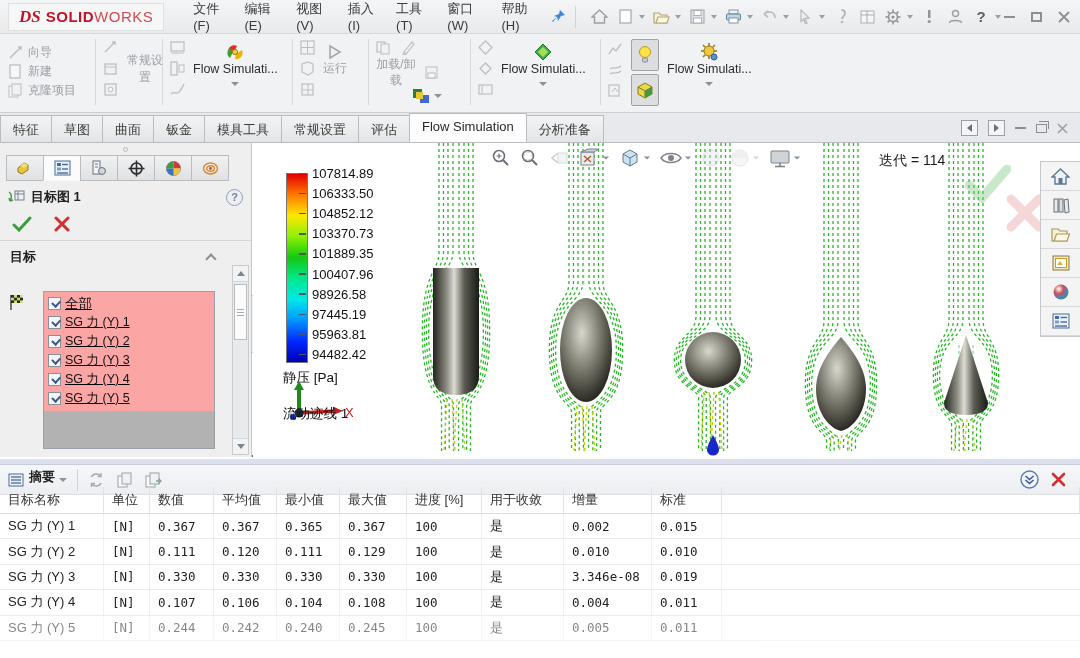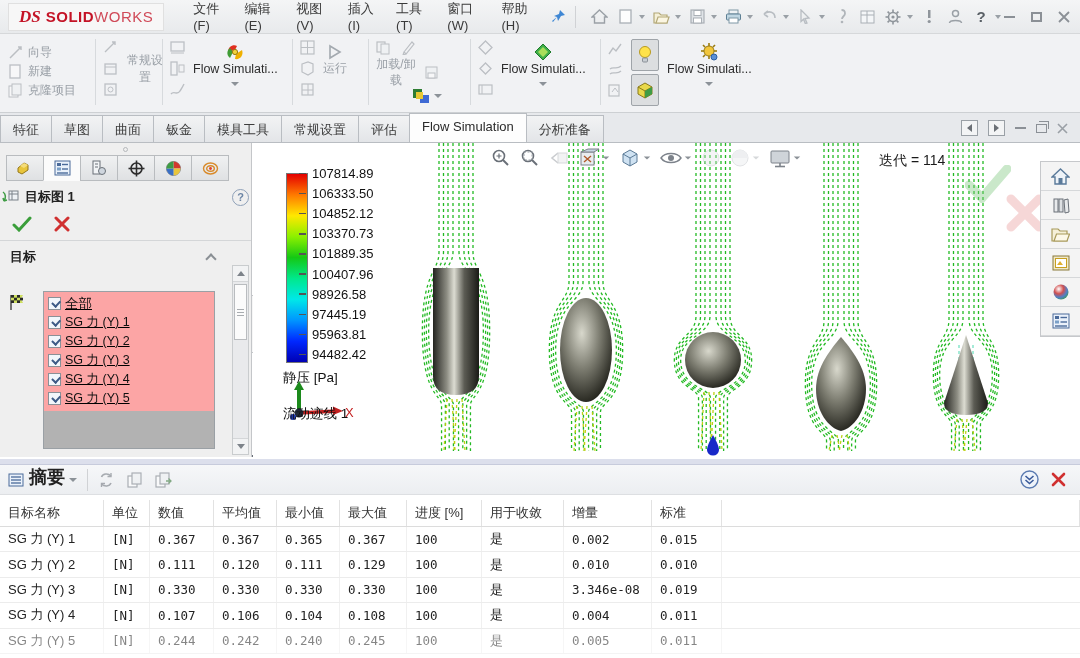--- a/index.html
+++ b/index.html
@@ -61,21 +61,21 @@
 
   
   #left-panel { position:absolute; left:0; top:0; width:252px; height:314px;
     background:#efefef; border-right:1px solid #c4c6c9; }
   #panel-grab { height:12px; display:flex; align-items:center; justify-content:center; }
   #panel-grab .dot { width:5px; height:5px; border-radius:50%; border:1px solid #b5b8bb; }
   #panel-tabs { display:flex; padding-left:6px; }
   .ptab { width:38px; height:26px; border:1px solid #b9bcbf; margin-right:-1px;
     background:linear-gradient(#f0f1f2,#dfe1e3); display:flex; align-items:center; justify-content:center; }
   .ptab.active { background:#fbfbfb; border-bottom-color:#fbfbfb; }
-  #pm-header { display:flex; align-items:center; padding:7px 2px 4px; }
+  #pm-header { display:flex; align-items:center; padding:7px 8px 4px; }
   #pm-title { font-size:13px; font-weight:bold; color:#222; margin-left:6px; }
   #pm-help { margin-left:auto; width:17px; height:17px; border-radius:50%; border:1.5px solid #8ea0b8;
     color:#6c85a5; font-size:11px; font-weight:bold; display:flex; align-items:center; justify-content:center; }
   #pm-actions { display:flex; gap:22px; padding:6px 12px 8px; border-bottom:1px solid #d4d6d8; }
   #goal-section-hdr { display:flex; align-items:center; padding:7px 10px 4px; }
   #goal-section-hdr .lbl { font-size:13px; font-weight:bold; color:#222; }
   .chev-up { width:8px; height:8px; border-left:2px solid #8a8f94; border-top:2px solid #8a8f94;
     transform:rotate(45deg); margin-left:auto; margin-right:26px; margin-top:4px; }
   #goal-list { position:absolute; left:43px; top:148px; width:172px; height:158px;
     border:1px solid #9aa0a5; background:#b2b2b2; overflow:hidden; }
@@ -130,23 +130,23 @@
   #taskpane { position:absolute; right:0; top:18px; width:40px; background:#f1f1f1;
     border:1px solid #c6c8cb; border-right:none; }
   .tp-btn { width:39px; height:29px; border-bottom:1px solid #d6d8da;
     display:flex; align-items:center; justify-content:center; background:#f4f4f4; }
 
   
   #bottom { position:absolute; left:0; top:459px; width:1080px; height:199px; background:#fff; }
   #bottom-strip { height:6px; background:#dcdfec; border-bottom:1px solid #c7cbdc; }
   #sum-toolbar { height:30px; display:flex; align-items:center; padding-left:8px;
     background:linear-gradient(#f6f7f9,#eceef1); border-bottom:1px solid #dddfe2; }
-  #sum-title { font-size:18px; font-weight:bold; color:#222; margin:0 4px 6px 5px; }
+  #sum-title { font-size:13px; font-weight:bold; color:#222; margin:0 4px 6px 5px; }
   #sum-right { margin-left:auto; display:flex; align-items:center; gap:12px; padding-right:14px; }
-  #sum-table { position:absolute; left:0; top:40px; width:1080px;text-align:center; }
+  #sum-table { position:absolute; left:0; top:27px; width:1080px;text-align:center; }
   .trow { display:grid; grid-template-columns:104px 46px 64px 63px 63px 67px 75px 82px 88px 70px 1fr;
     height:25.4px; align-items:center; border-bottom:1px solid #ececec; }
   .trow.hdr { height:27px; border-bottom:1px solid #dcdcdc; margin-top:1px; }
   .tc { font-size:13px; color:#222; padding-left:8px; border-right:1px solid #f0f0f0; height:100%;
     display:flex; align-items:center; white-space:nowrap; }
   .trow.hdr .tc { color:#333; border-right:1px solid #e2e2e2; }
   .tc.num { font-family:"DejaVu Sans Mono","Liberation Mono",monospace; font-size:12.5px; }
   .tc.fill { border-right:none; }
   .trow.faded { opacity:.55; }
 </style>

